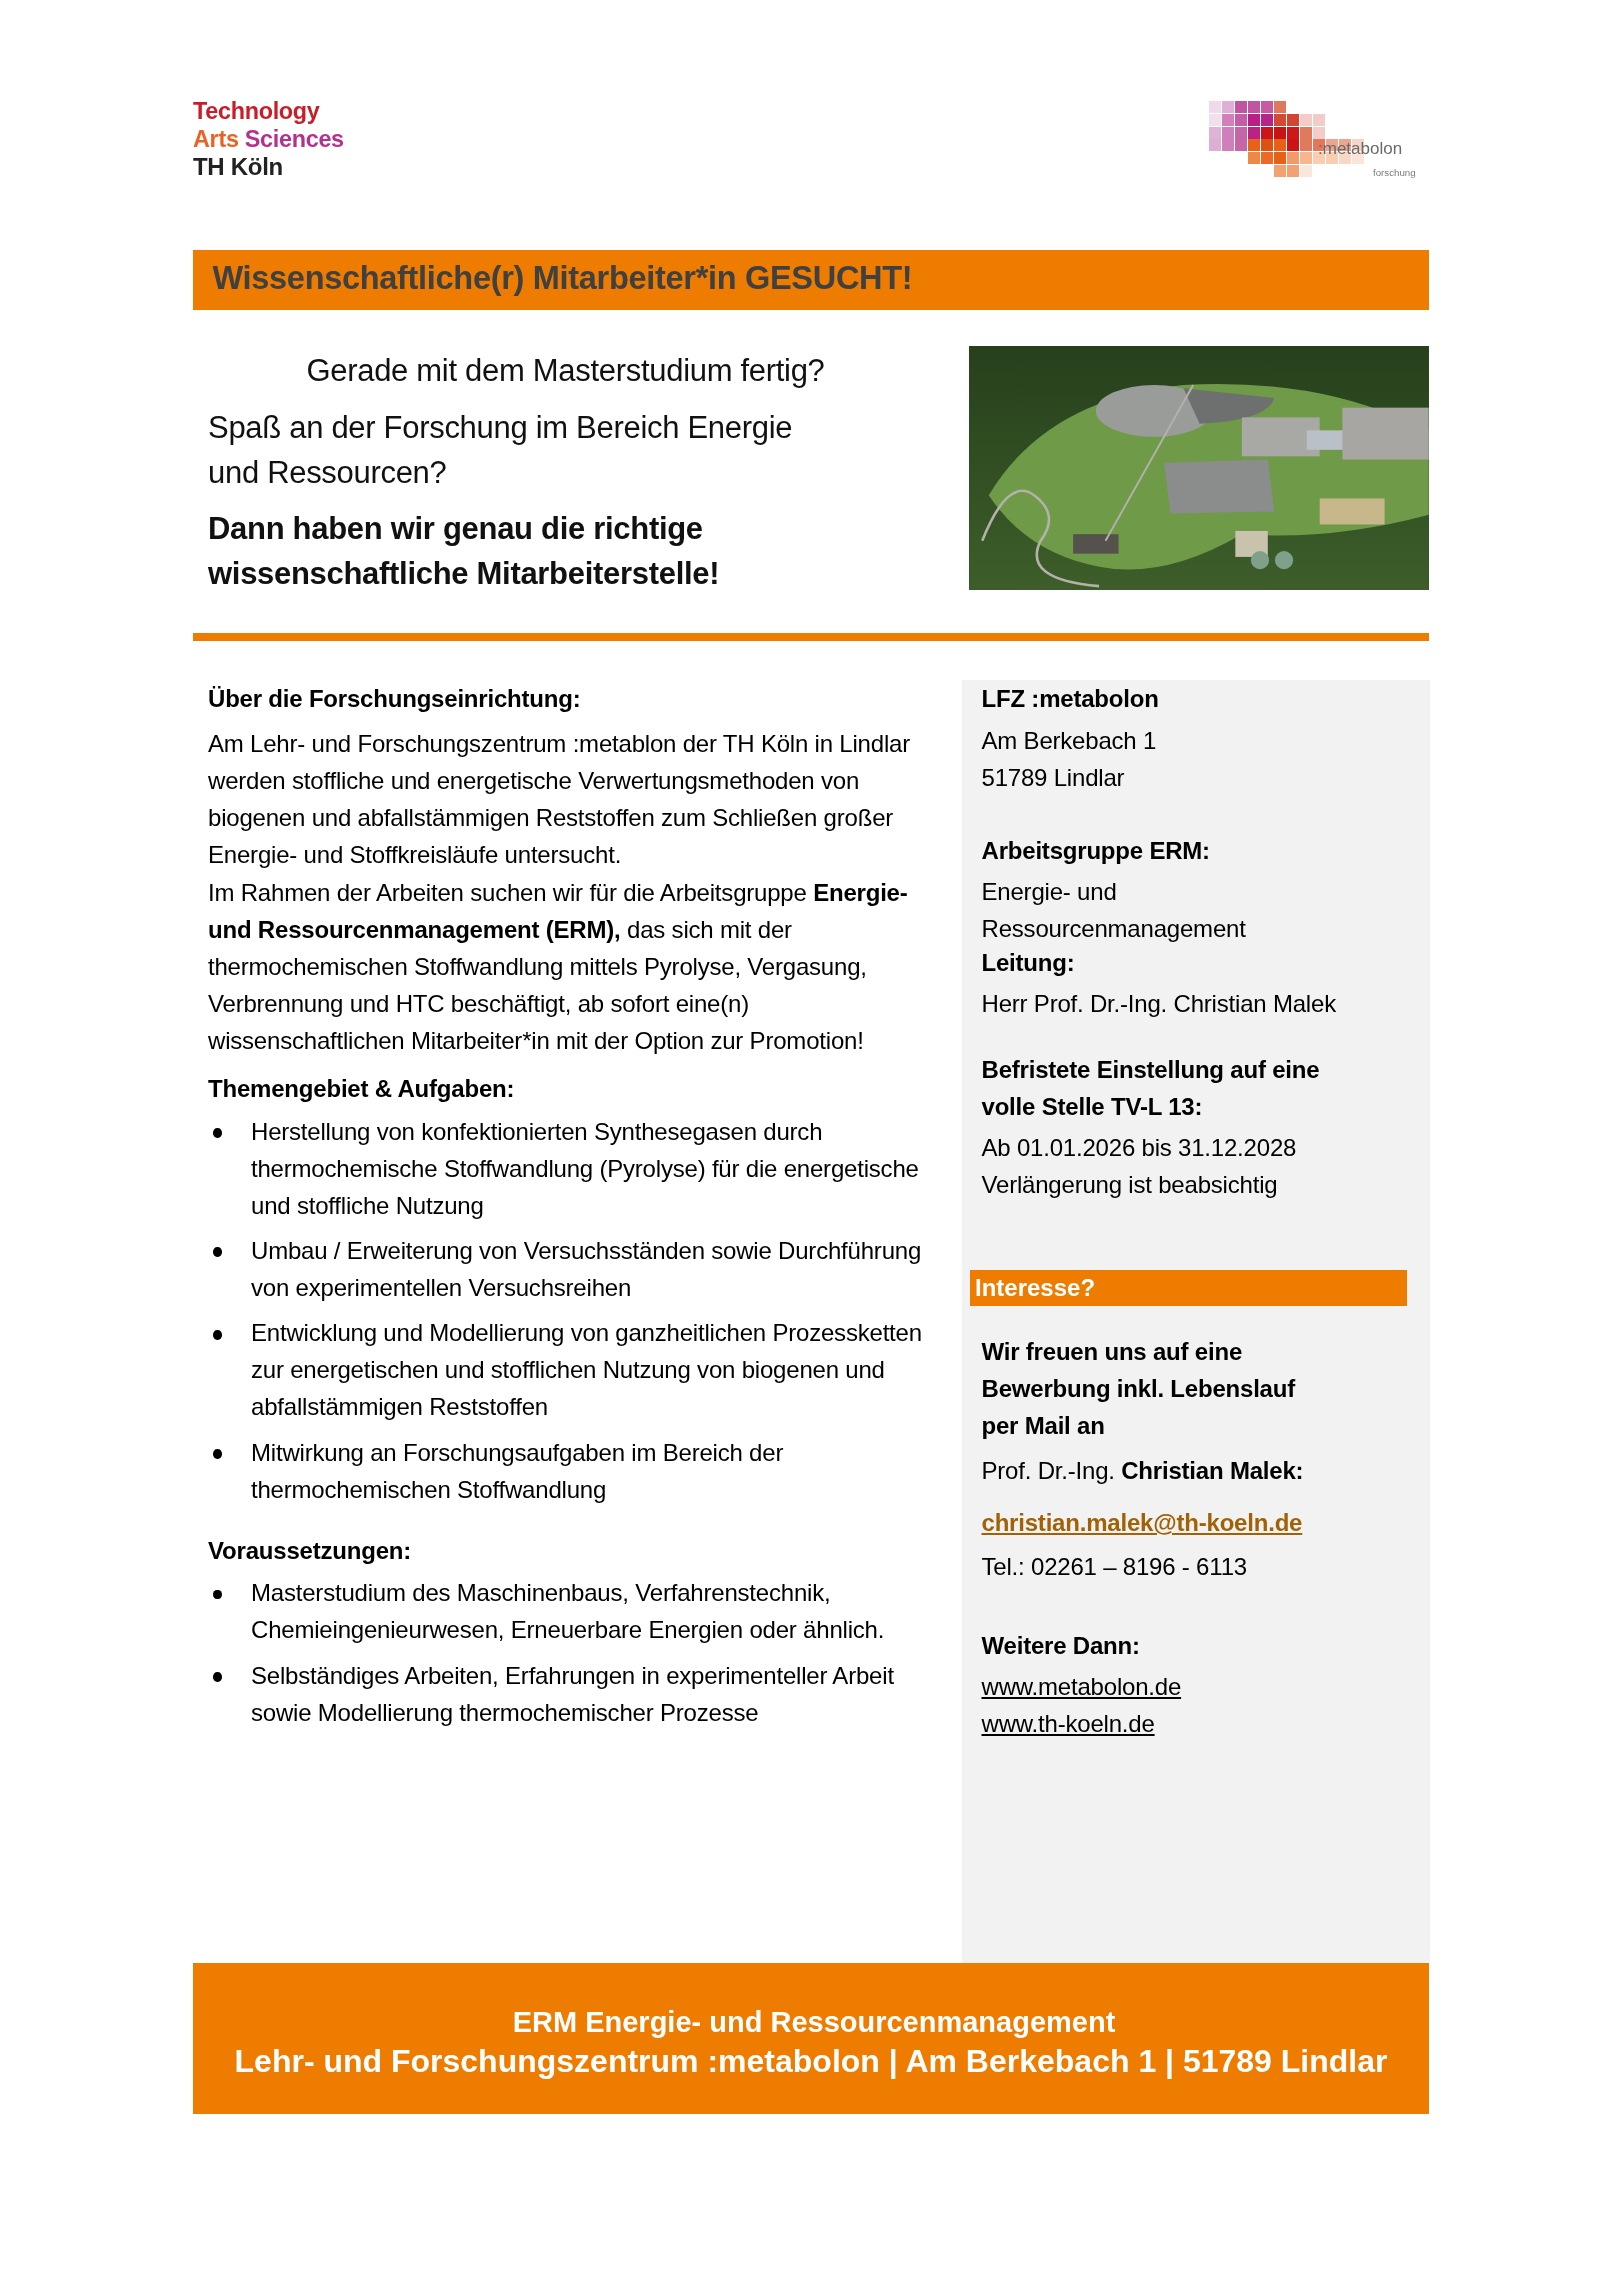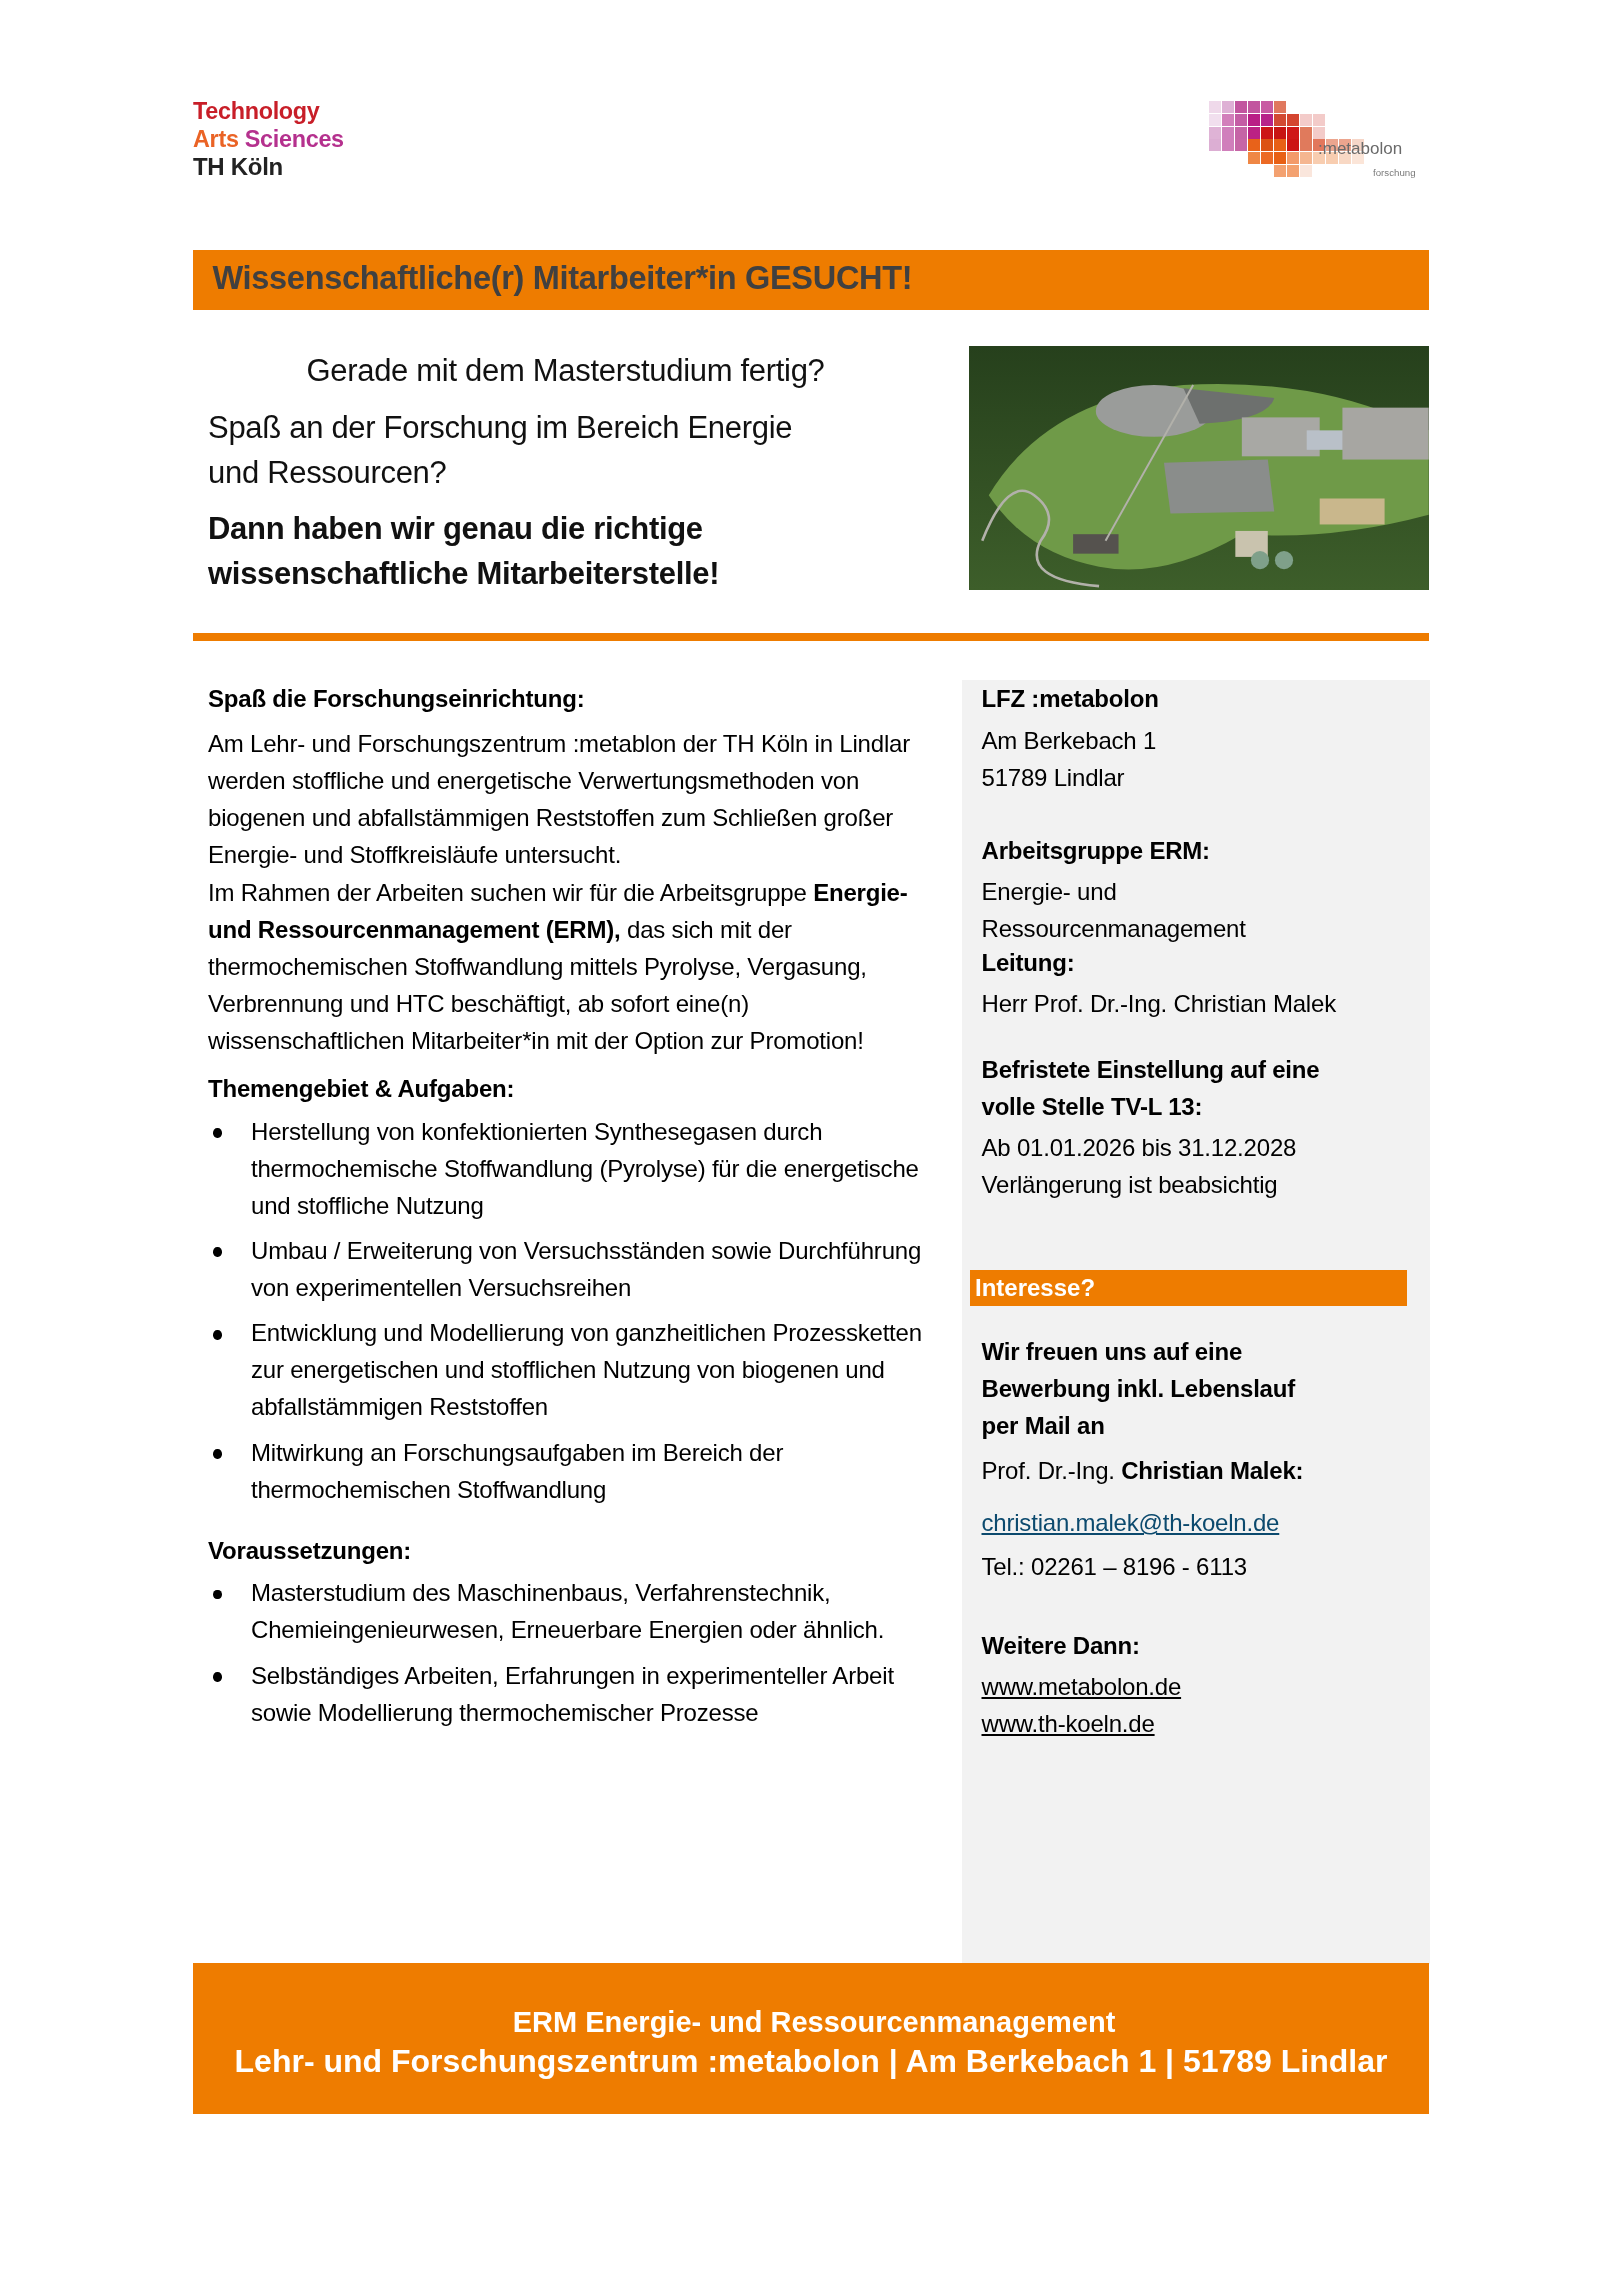--- a/index.html
+++ b/index.html
@@ -42,21 +42,21 @@
   .left ul { list-style: none; }
   .left li { position: relative; padding-left: 43px; font-size: 24px; line-height: 37px; margin-bottom: 8.4px; letter-spacing: -0.2px; }
   .left li .bullet { position: absolute; left: 5.2px; top: 15.6px; width: 8.4px; height: 9.7px; border-radius: 50%; background: #000; }
 
   
   .right { position: absolute; left: 962px; top: 680px; width: 468px; height: 1284px; background: #f2f2f2; }
   .right .inner { position: absolute; left: 19.5px; top: 0; width: 429px; }
   .right .h { font-size: 24px; font-weight: bold; line-height: 37px; letter-spacing: -0.2px; }
   .right p { font-size: 24px; line-height: 37px; letter-spacing: -0.2px; }
   .right a { color: #000; text-decoration: underline; }
-  .right a.mail { color: #0c4a6e; }
+  .right a.mail { color: #a16207; font-weight: bold; }
   .interest-bar { position: absolute; left: 7.8px; top: 590px; width: 437px; height: 36px; background: #ee7c00; }
   .interest-bar span { position: absolute; left: 5.2px; top: 3.9px; color: #fff; font-weight: bold; font-size: 24px; }
 
   
   .footer { position: absolute; left: 193px; top: 1963px; width: 1236px; height: 151px; background: #ee7c00; text-align: center; color: #fff; font-weight: bold; }
   .footer .f1 { position: absolute; left: 6px; right: 0; top: 43px; font-size: 29px; }
   .footer .f2 { position: absolute; left: 0; right: 0; top: 80px; font-size: 32px; }
 </style>
 </head>
 <body>
@@ -156,21 +156,21 @@
     <circle cx="485" cy="330" r="14" fill="#7fa08a"></circle>
     <rect x="160" y="290" width="70" height="30" fill="#55524e"></rect>
     <path d="M20 300 Q60 200 100 230 Q140 260 110 300 Q80 360 200 370" stroke="#b2b1aa" stroke-width="4" fill="none"></path>
     <path d="M210 300 L345 60" stroke="#b2b1aa" stroke-width="3" fill="none"></path>
   </svg>
 </div>
 
 <div class="divider"></div>
 
 <div class="left">
-  <div class="h" style="margin-bottom:9px">Spaß die Forschungseinrichtung:</div>
+  <div class="h" style="margin-bottom:9px">Über die Forschungseinrichtung:</div>
   <p class="sp-after">Am Lehr- und Forschungszentrum :metablon der TH Köln in Lindlar werden stoffliche und energetische Verwertungsmethoden von biogenen und abfallstämmigen Reststoffen zum Schließen großer Energie- und Stoffkreisläufe untersucht.</p>
   <p style="margin-bottom:13px"><span>Im Rahmen der Arbeiten suchen wir für die Arbeitsgruppe </span><b>Energie- und Ressourcenmanagement (ERM),</b><span> das sich mit der thermochemischen Stoffwandlung mittels Pyrolyse, Vergasung, Verbrennung und HTC beschäftigt, ab sofort eine(n) wissenschaftlichen Mitarbeiter*in mit der Option zur Promotion!</span></p>
   <div class="h" style="margin-bottom:6.5px">Themengebiet &amp; Aufgaben:</div>
   <ul>
     <li><span class="bullet"></span><span>Herstellung von konfektionierten Synthesegasen durch thermochemische Stoffwandlung (Pyrolyse) für die energetische und stoffliche Nutzung</span></li>
     <li><span class="bullet"></span><span>Umbau / Erweiterung von Versuchsständen sowie Durchführung von experimentellen Versuchsreihen</span></li>
     <li><span class="bullet"></span><span>Entwicklung und Modellierung von ganzheitlichen Prozessketten zur energetischen und stofflichen Nutzung von biogenen und abfallstämmigen Reststoffen</span></li>
     <li><span class="bullet"></span><span>Mitwirkung an Forschungsaufgaben im Bereich der thermochemischen Stoffwandlung</span></li>
   </ul>
   <div class="h" style="margin-top:26px;margin-bottom:6.5px">Voraussetzungen:</div>

